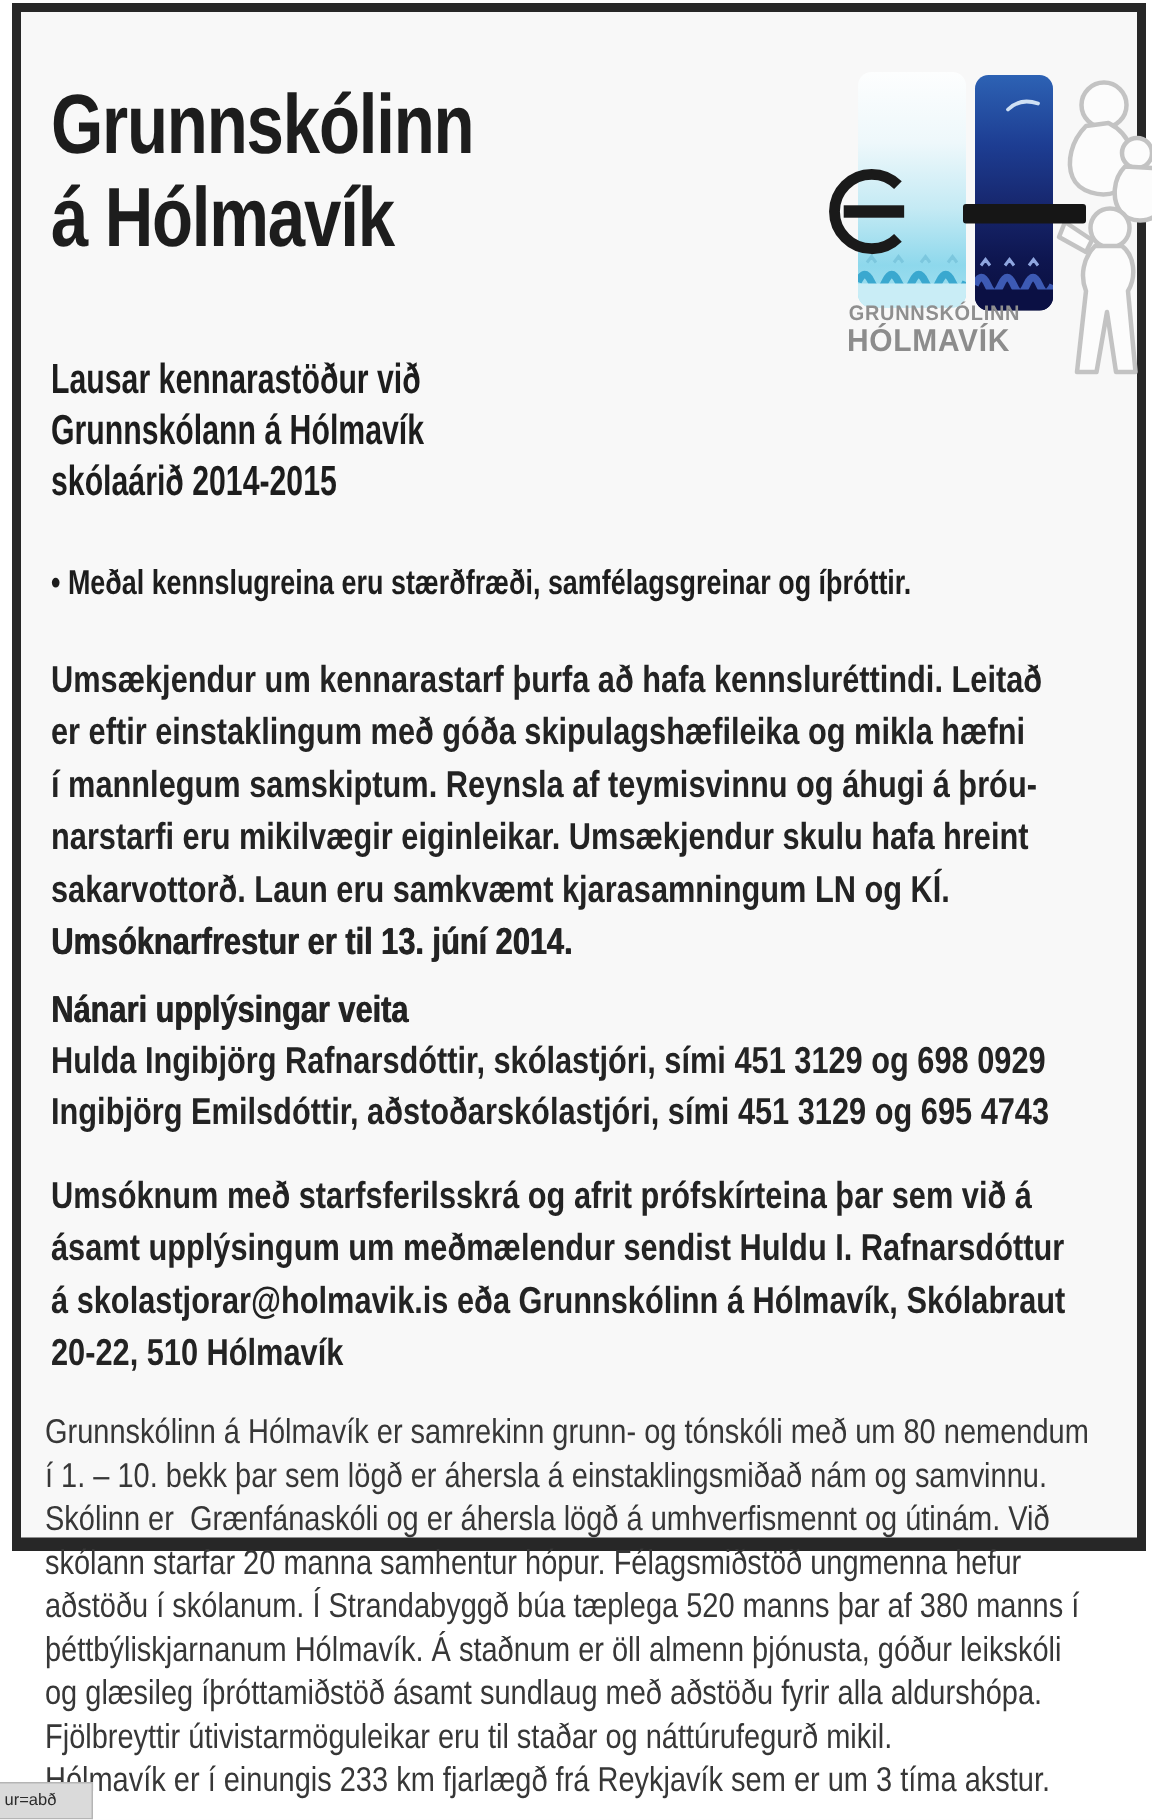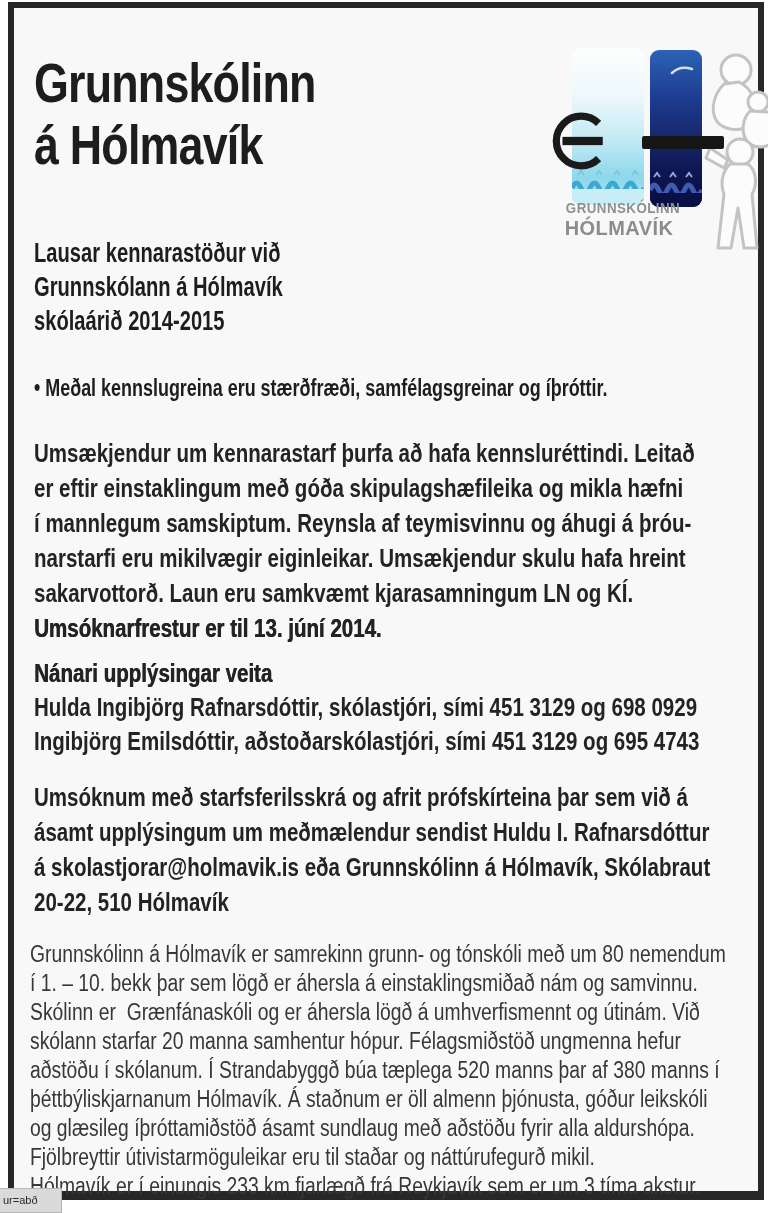--- a/index.html
+++ b/index.html
@@ -3,21 +3,21 @@
 <meta charset="utf-8">
 <style>
   html,body { margin:0; padding:0; background:#ffffff; }
   .page {
     position:relative; width:768px; height:1213px; overflow:hidden;
     background:#ffffff;
     font-family:"Liberation Sans", sans-serif;
     color:#1c1c1c;
   }
   .frame {
-    position:absolute; left:8px; top:2px; width:756px; height:1198px;
+    position:absolute; left:8px; top:2px; width:756px; height:1032px;
     box-sizing:border-box;
     border:6px solid #272727;
     border-bottom-width:9px;
     background:#f8f8f8;
   }
   .block { position:absolute; transform-origin:0 0; }
   .line  { white-space:pre; }
 
   .t-title  { font-size:56px; line-height:62px; font-weight:700; letter-spacing:-1px;
               color:#1d1d1d; transform:scaleX(.80); width:420px; }

